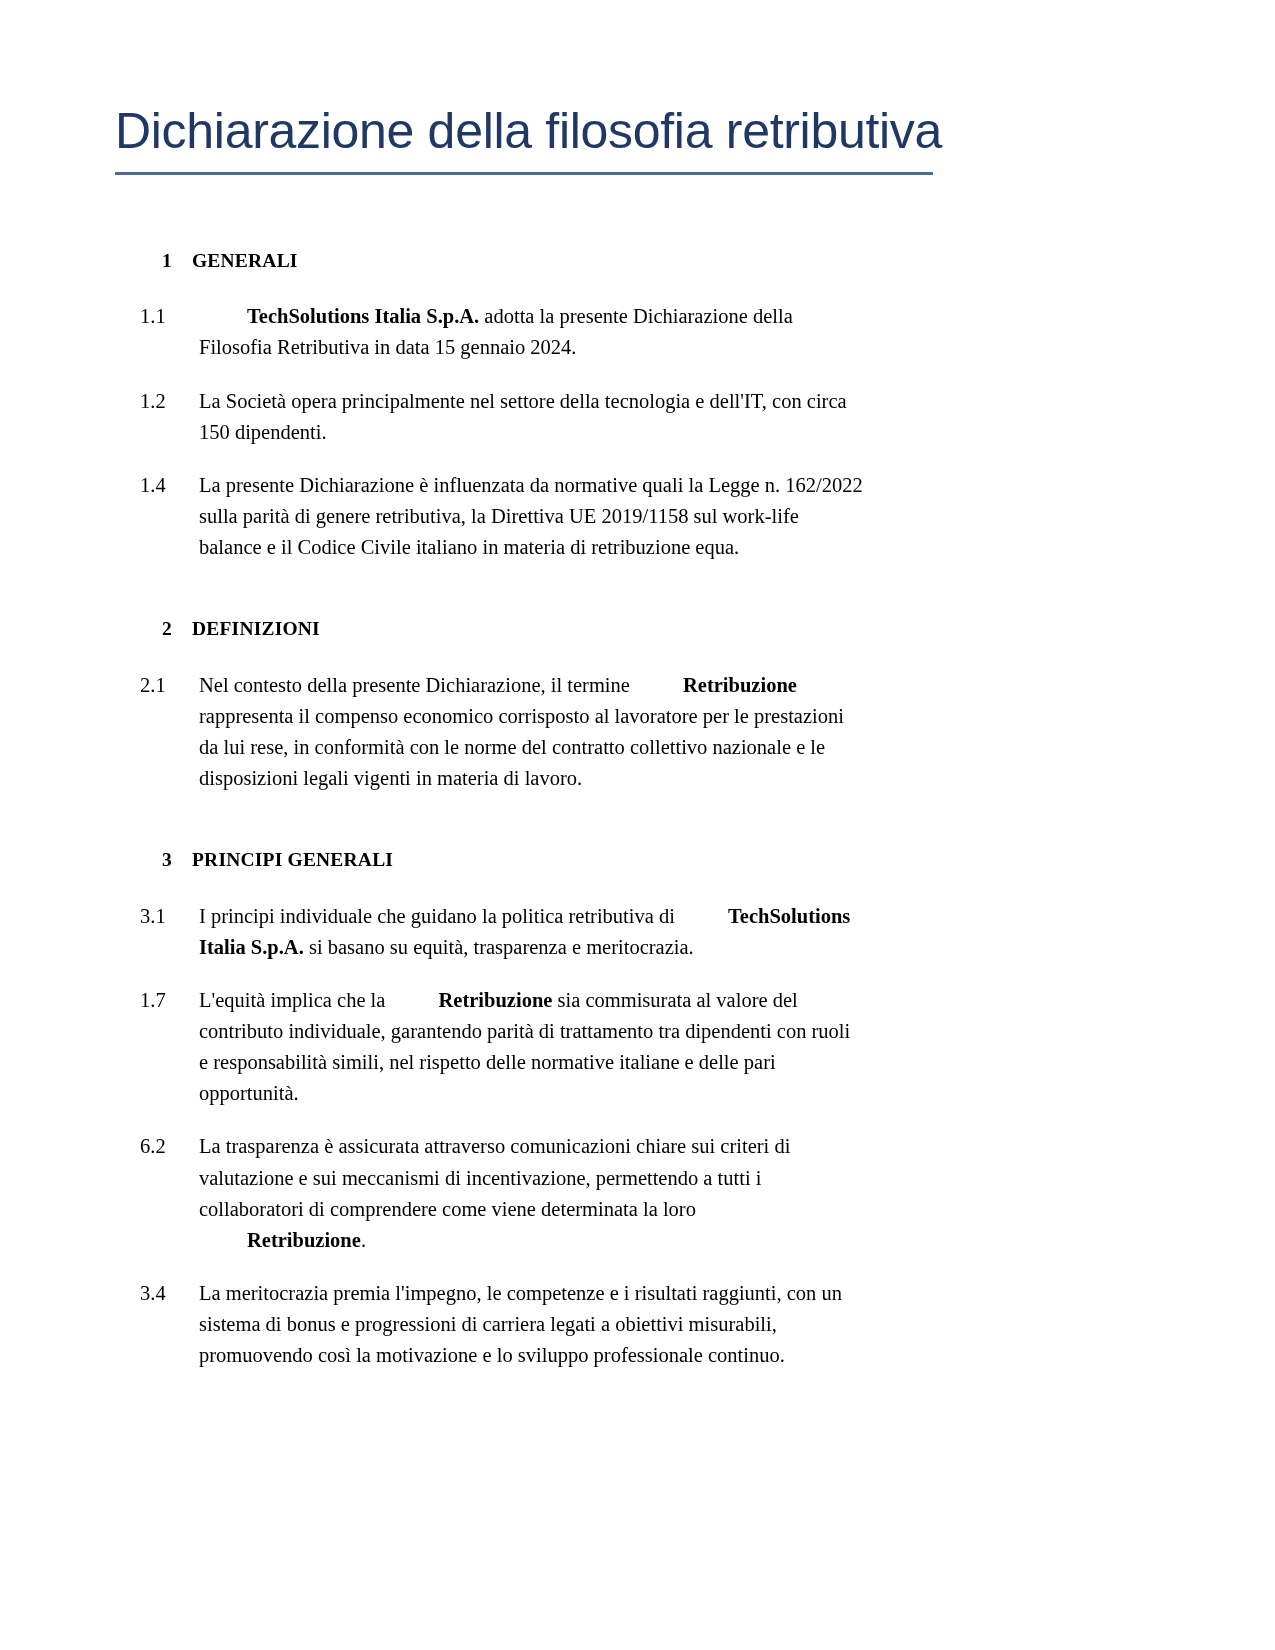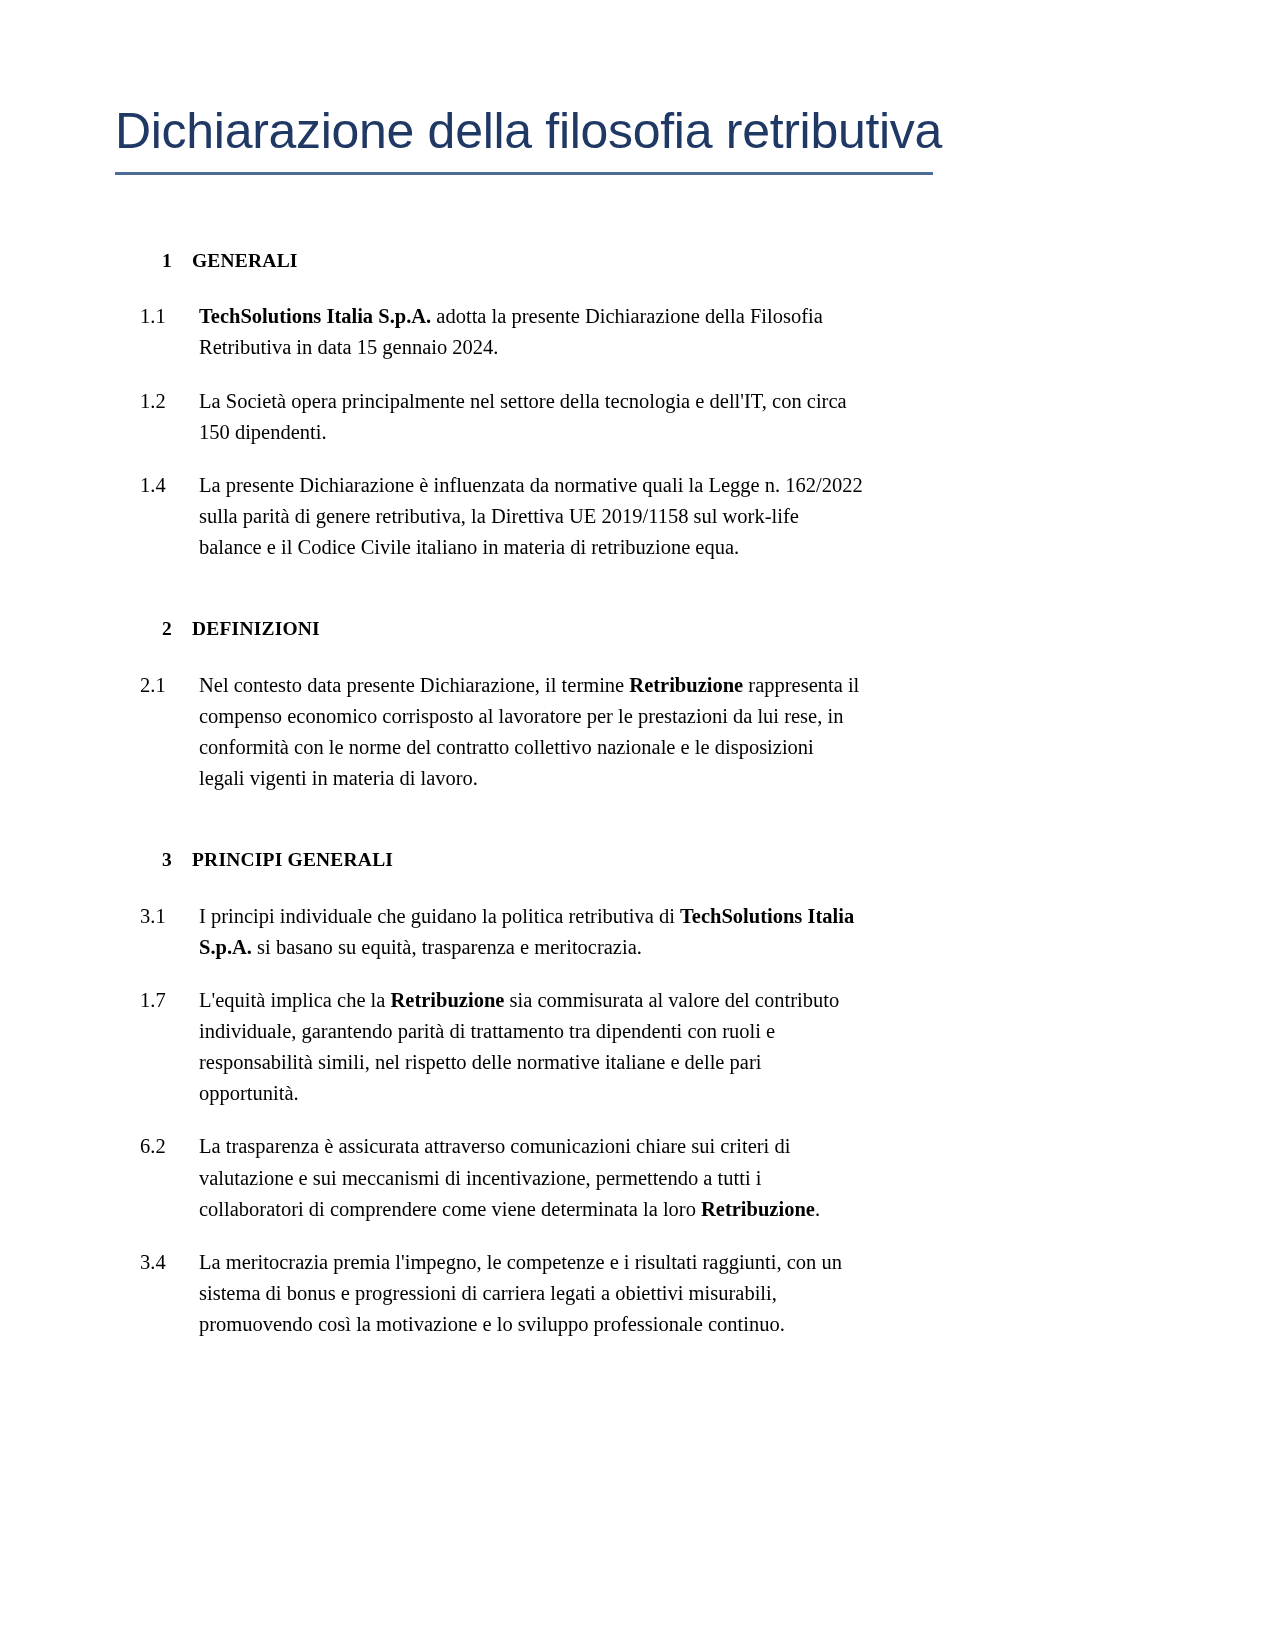--- a/index.html
+++ b/index.html
@@ -84,21 +84,21 @@
   .clause .num {
     width: 59px;
     flex: 0 0 59px;
     text-align: left;
     box-sizing: border-box;
   }
   .clause .text {
     flex: 1 1 auto;
     text-align: left;
   }
-  .clause .text b { font-weight: bold; }
+  .clause .text b { font-weight: bold; margin-left: 48px; }
   .section + .section { margin-top: 52px; }
   .section-3 { margin-top: 56px; }
 </style>
 </head>
 <body>
 
 <div class="page" style="background: rgb(255, 255, 255);">
 
   <div class="title-block">
     <h1 class="doc-title" style="color: rgb(31, 56, 100);">Dichiarazione della filosofia retributiva</h1>
@@ -125,21 +125,21 @@
             <span class="text"><span>La presente Dichiarazione è influenzata da normative quali la Legge n. 162/2022 sulla parità di genere retributiva, la Direttiva UE 2019/1158 sul work-life balance e il Codice Civile italiano in materia di retribuzione equa.</span></span>
           </div>
         </div>
         <div class="section">
           <div class="section-heading">
             <span class="num">2</span>
             <span class="label">DEFINIZIONI</span>
           </div>
           <div class="clause">
             <span class="num">2.1</span>
-            <span class="text"><span>Nel contesto data presente Dichiarazione, il termine </span><b>Retribuzione</b><span> rappresenta il compenso economico corrisposto al lavoratore per le prestazioni da lui rese, in conformità con le norme del contratto collettivo nazionale e le disposizioni legali vigenti in materia di lavoro.</span></span>
+            <span class="text"><span>Nel contesto della presente Dichiarazione, il termine </span><b>Retribuzione</b><span> rappresenta il compenso economico corrisposto al lavoratore per le prestazioni da lui rese, in conformità con le norme del contratto collettivo nazionale e le disposizioni legali vigenti in materia di lavoro.</span></span>
           </div>
         </div>
         <div class="section section-3">
           <div class="section-heading">
             <span class="num">3</span>
             <span class="label">PRINCIPI GENERALI</span>
           </div>
           <div class="clause">
             <span class="num">3.1</span>
             <span class="text"><span>I principi individuale che guidano la politica retributiva di </span><b>TechSolutions Italia S.p.A.</b><span> si basano su equità, trasparenza e meritocrazia.</span></span>

